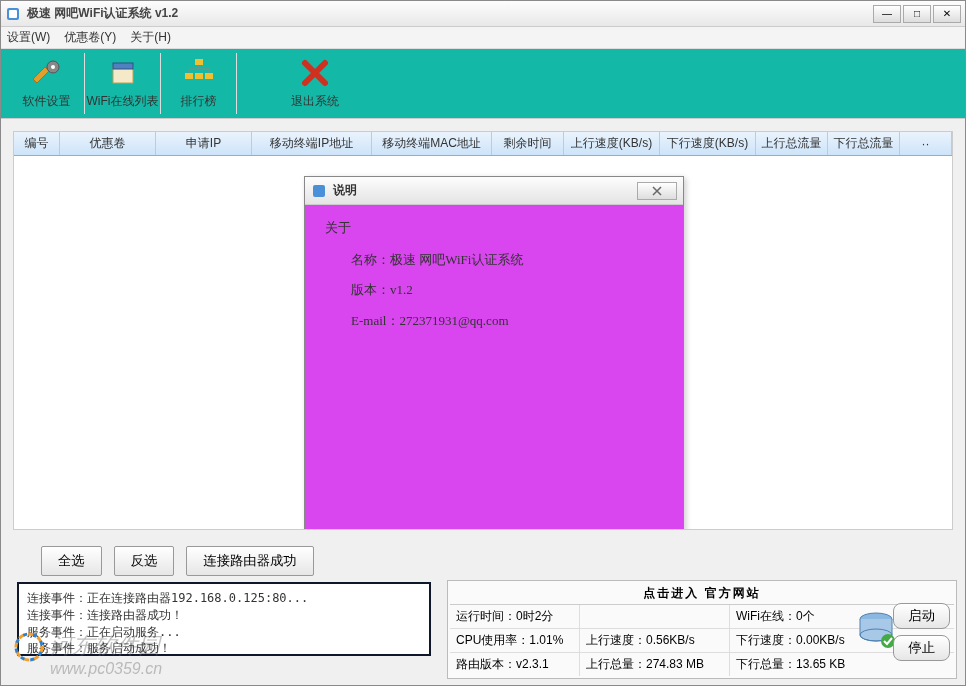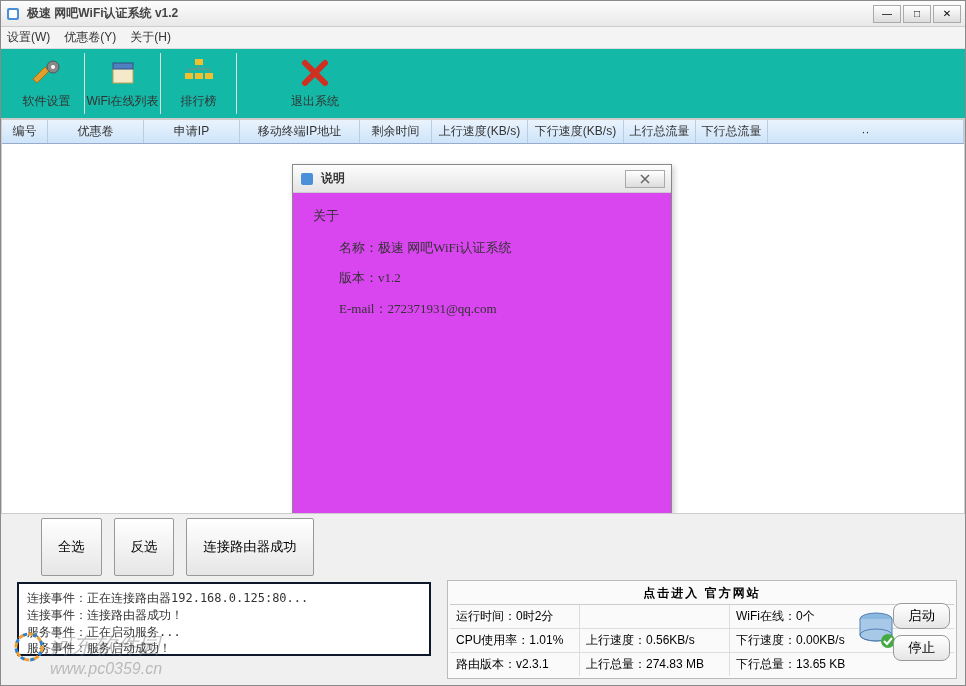--- a/index.html
+++ b/index.html
@@ -16,35 +16,35 @@
 .menubar { height: 22px; background: #f4f4f4; border-bottom: 1px solid #ddd; display: flex; align-items: center; padding: 0 6px; gap: 14px; }
 .menubar .menu-item { cursor: pointer; color: #333; }
 
 .toolbar { height: 70px; background: #14b8a6; border-bottom: 1px solid #ccc; display: flex; padding: 4px 8px; gap: 0; }
 .toolbar .tool-btn { width: 76px; border-right: 1px solid #ddd; display: flex; flex-direction: column; align-items: center; justify-content: center; cursor: pointer; gap: 4px; }
 .toolbar .tool-btn:last-child { border-right: none; }
 .toolbar .tool-icon { width: 32px; height: 32px; display: flex; align-items: center; justify-content: center; }
 .toolbar .tool-label { font-size: 12px; color: #333; }
 .toolbar .spacer { width: 40px; }
 
-.table-area { flex: 1; background: #fff; margin: 0; border: 1px solid #ccc; position: relative; overflow: hidden; }
+.table-area { flex: 1; background: #fff; margin: 12px; border: 1px solid #ccc; position: relative; overflow: hidden; }
 .table-header { display: flex; height: 24px; background: linear-gradient(#eaf3fd, #cde4f9); border-bottom: 1px solid #9ac; }
 .table-header .th { border-right: 1px solid #b7cde0; display: flex; align-items: center; justify-content: center; font-size: 12px; color: #333; padding: 0 4px; white-space: nowrap; }
 
 .dialog { position: absolute; left: 290px; top: 44px; width: 380px; height: 360px; background: #d946ef; border: 1px solid #888; box-shadow: 2px 2px 6px rgba(0,0,0,0.2); }
 .dialog-title { height: 28px; background: linear-gradient(#fdfdfd,#e4e4e4); border-bottom: 1px solid #ccc; display: flex; align-items: center; padding: 0 6px; }
 .dialog-title .dlg-icon { width: 16px; height: 16px; margin-right: 6px; }
 .dialog-title .dlg-text { flex: 1; font-weight: bold; color: #333; }
 .dialog-title .dlg-close { width: 40px; height: 18px; border: 1px solid #aaa; background: linear-gradient(#fff,#ddd); display: flex; align-items: center; justify-content: center; cursor: pointer; }
 .dialog-body { padding: 14px 20px; color: #333; font-family: SimSun, serif; font-size: 13px; line-height: 1.4; }
 .dialog-body .section-title { margin-bottom: 14px; }
 .dialog-body .kv { margin-left: 26px; margin-bottom: 12px; }
 
 .action-row { padding: 4px 40px; display: flex; gap: 12px; }
-.action-row .btn { padding: 19px 16px; border: 1px solid #999; background: linear-gradient(#fff,#e6e6e6); cursor: pointer; border-radius: 2px; }
+.action-row .btn { padding: 5px 16px; border: 1px solid #999; background: linear-gradient(#fff,#e6e6e6); cursor: pointer; border-radius: 2px; }
 
 .log-box { margin: 2px 8px 4px 8px; border: 2px solid #0f172a; padding: 6px 8px; font-family: SimSun, monospace; font-size: 12px; color: #333; background: #fff; height: 74px; line-height: 1.4; }
 
 .footer { display: flex; padding: 0 8px 6px 8px; gap: 8px; }
 .footer-left { width: 430px; }
 .footer-right { flex: 1; border: 1px solid #bbb; background: #fafafa; padding: 2px; position: relative; }
 .footer-link { text-align: center; font-weight: bold; padding: 2px 0; border-bottom: 1px solid #ccc; letter-spacing: 2px; }
 .stats-row { display: flex; border-bottom: 1px solid #ddd; }
 .stats-cell { padding: 3px 6px; border-right: 1px solid #ddd; font-size: 12px; white-space: nowrap; }
 .stats-cell:last-child { border-right: none; }
@@ -131,20 +131,21 @@
       <span class="tool-label">退出系统</span>
     </div>
   </div>
 
   <div class="table-area">
     <div class="table-header">
       <div class="th" style="width:46px">编号</div>
       <div class="th" style="width:96px">优惠卷</div>
       <div class="th" style="width:96px">申请IP</div>
       <div class="th" style="width:120px">移动终端IP地址</div>
+      <div class="th" style="width:120px">移动终端MAC地址</div>
       <div class="th" style="width:72px">剩余时间</div>
       <div class="th" style="width:96px">上行速度(KB/s)</div>
       <div class="th" style="width:96px">下行速度(KB/s)</div>
       <div class="th" style="width:72px">上行总流量</div>
       <div class="th" style="width:72px">下行总流量</div>
       <div class="th" style="flex:1">··</div>
     </div>
 
     <div class="dialog">
       <div class="dialog-title">

